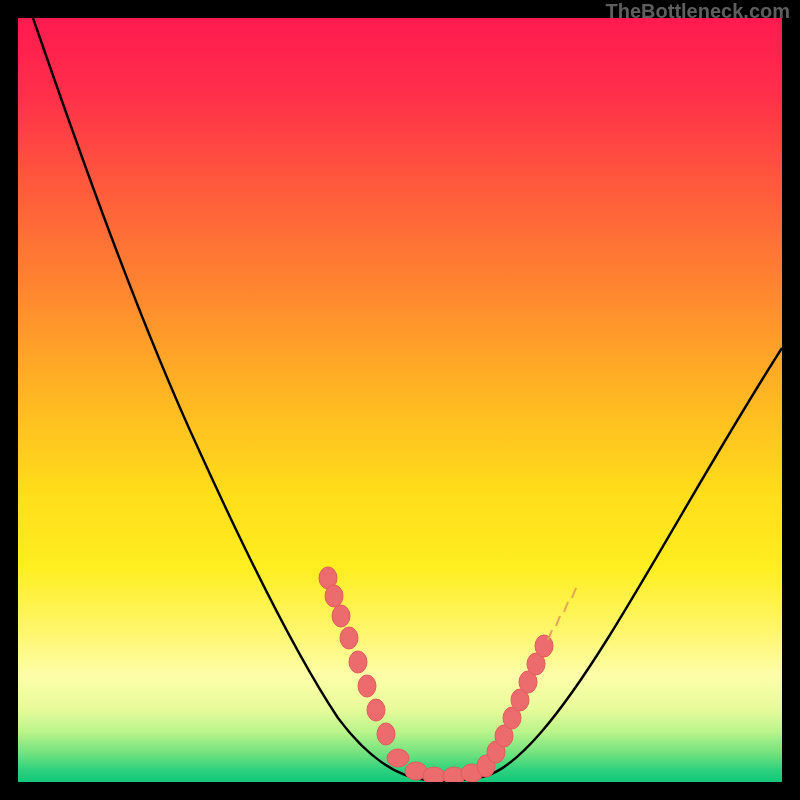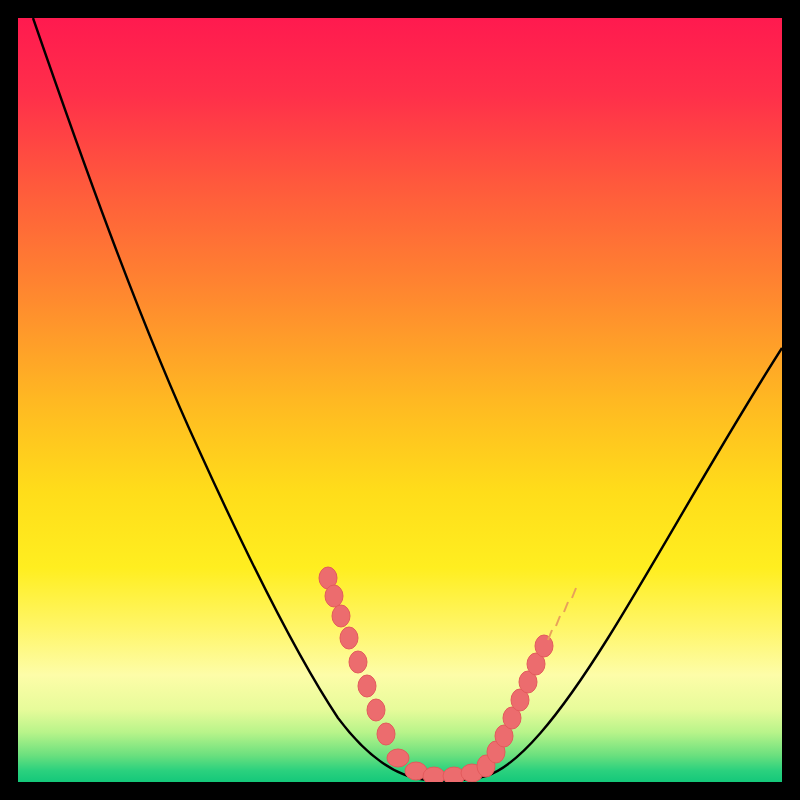--- a/index.html
+++ b/index.html
@@ -102,13 +102,14 @@
       </g>
 
       <g stroke="#e8a05a" stroke-width="2">
         <line x1="530" y1="622" x2="534" y2="612"></line>
         <line x1="538" y1="608" x2="542" y2="598"></line>
         <line x1="546" y1="594" x2="550" y2="584"></line>
         <line x1="554" y1="580" x2="558" y2="570"></line>
       </g>
     </svg>
   </div>
+  <div class="watermark">TheBottleneck.com</div>
 </div>
 
 </body></html>

